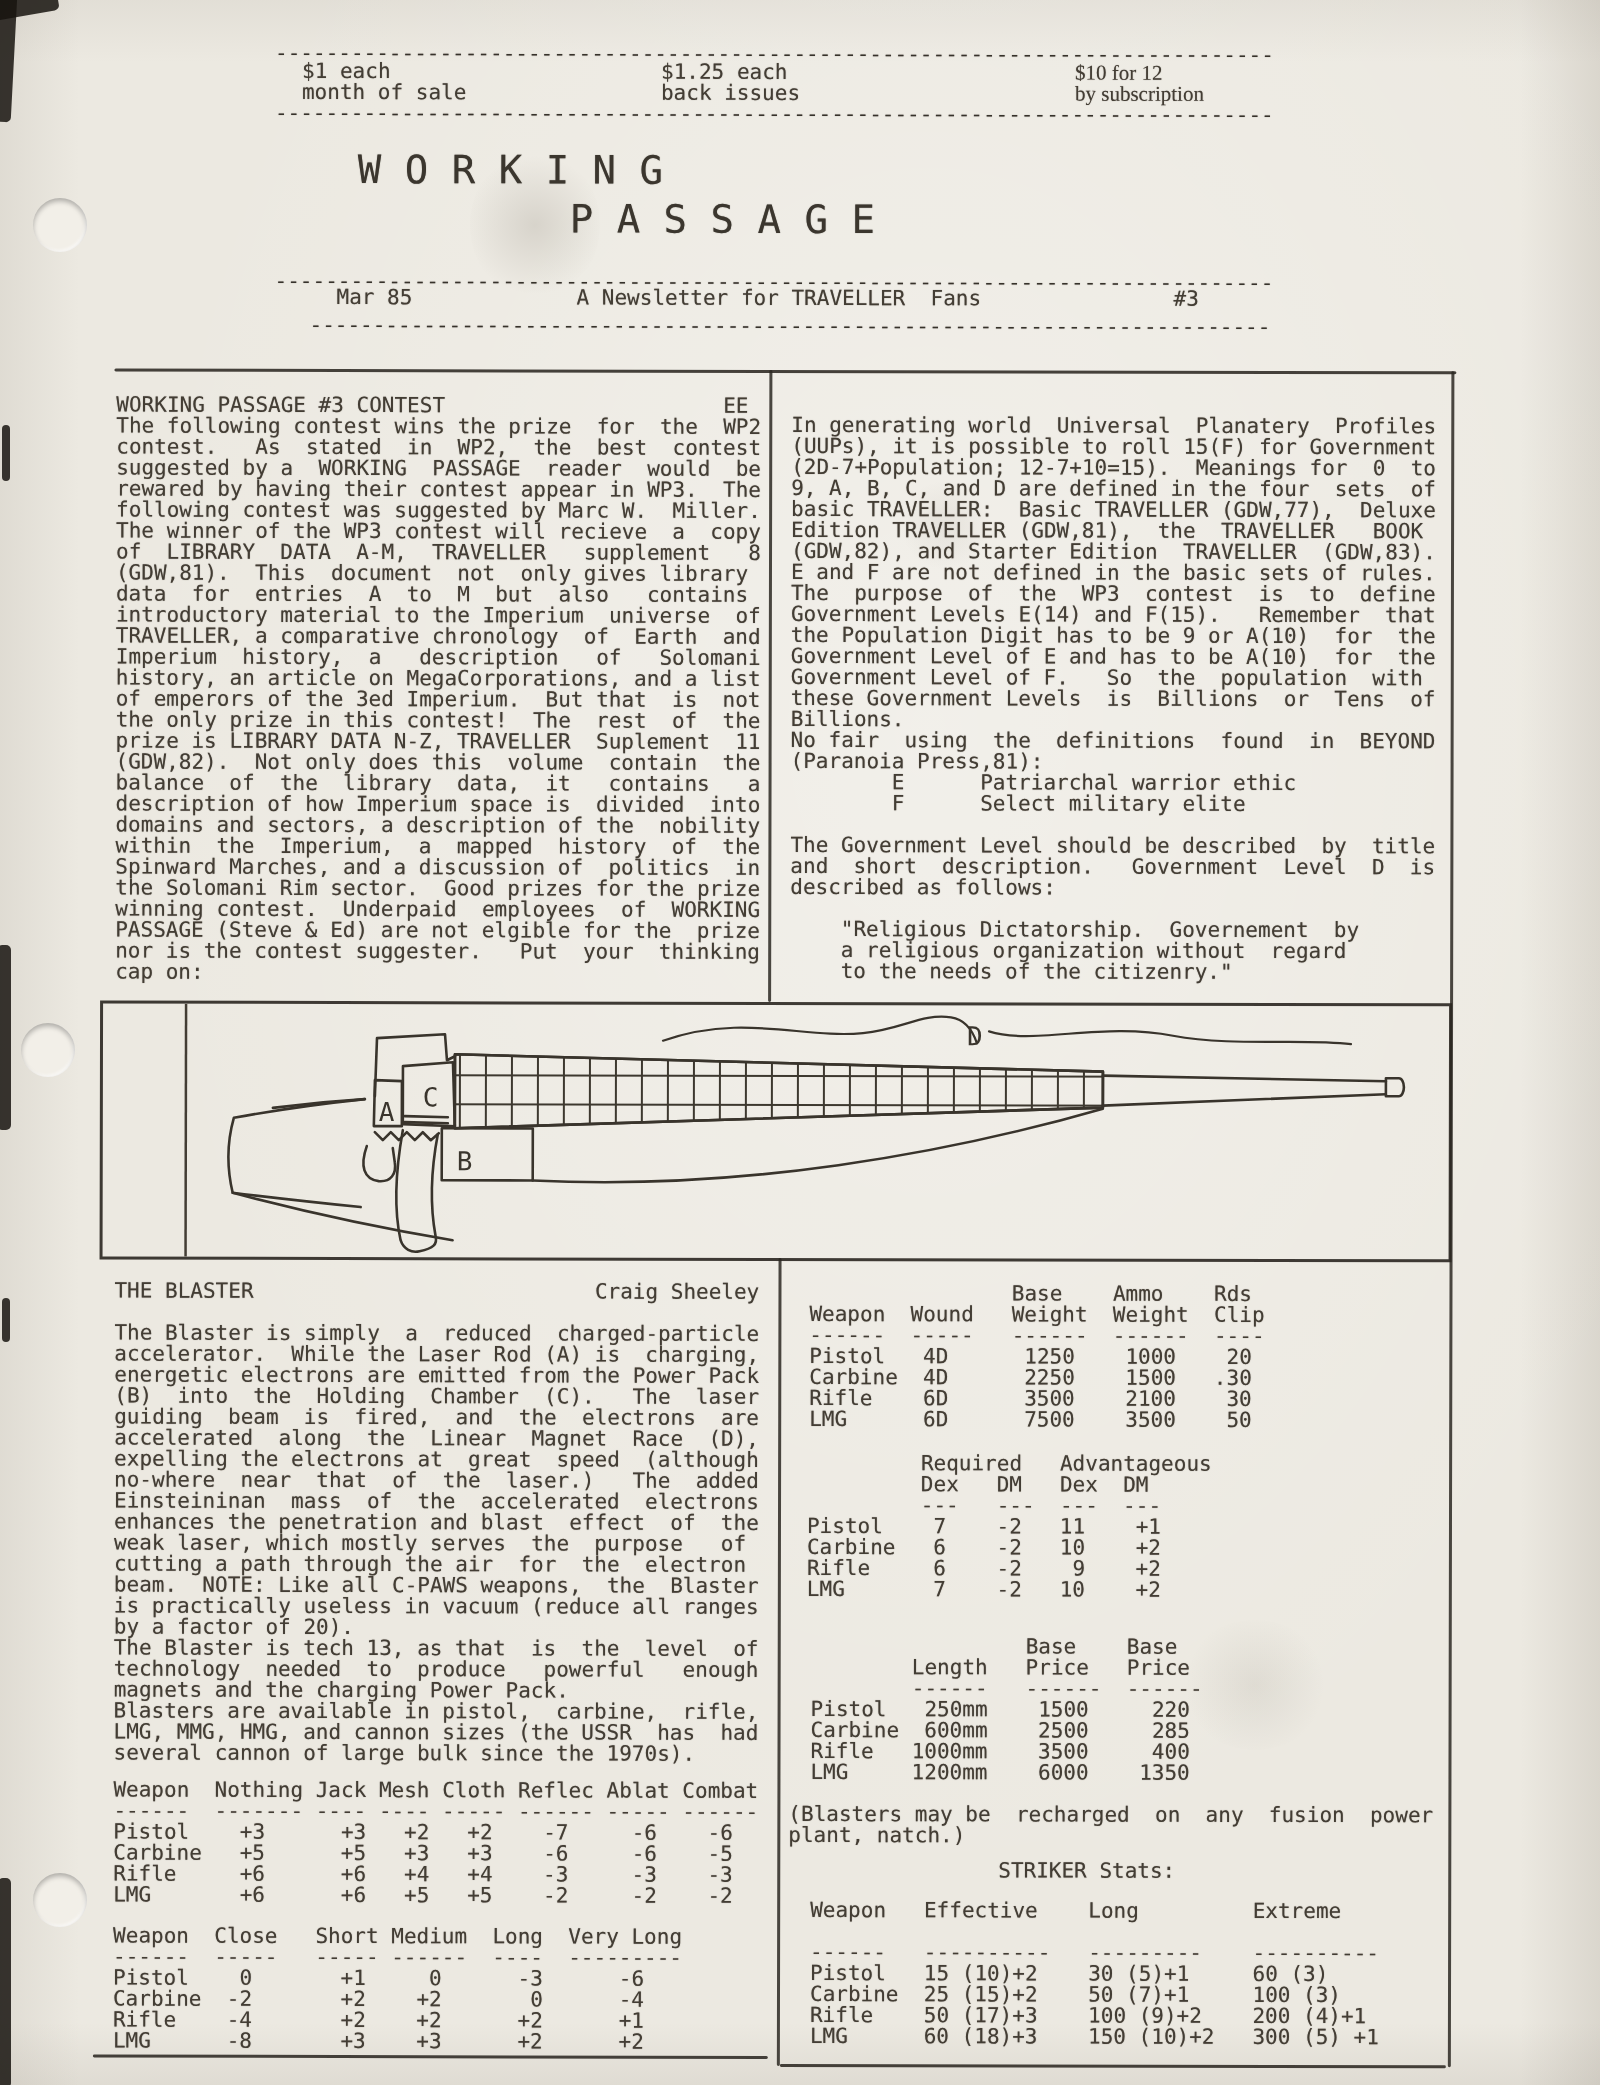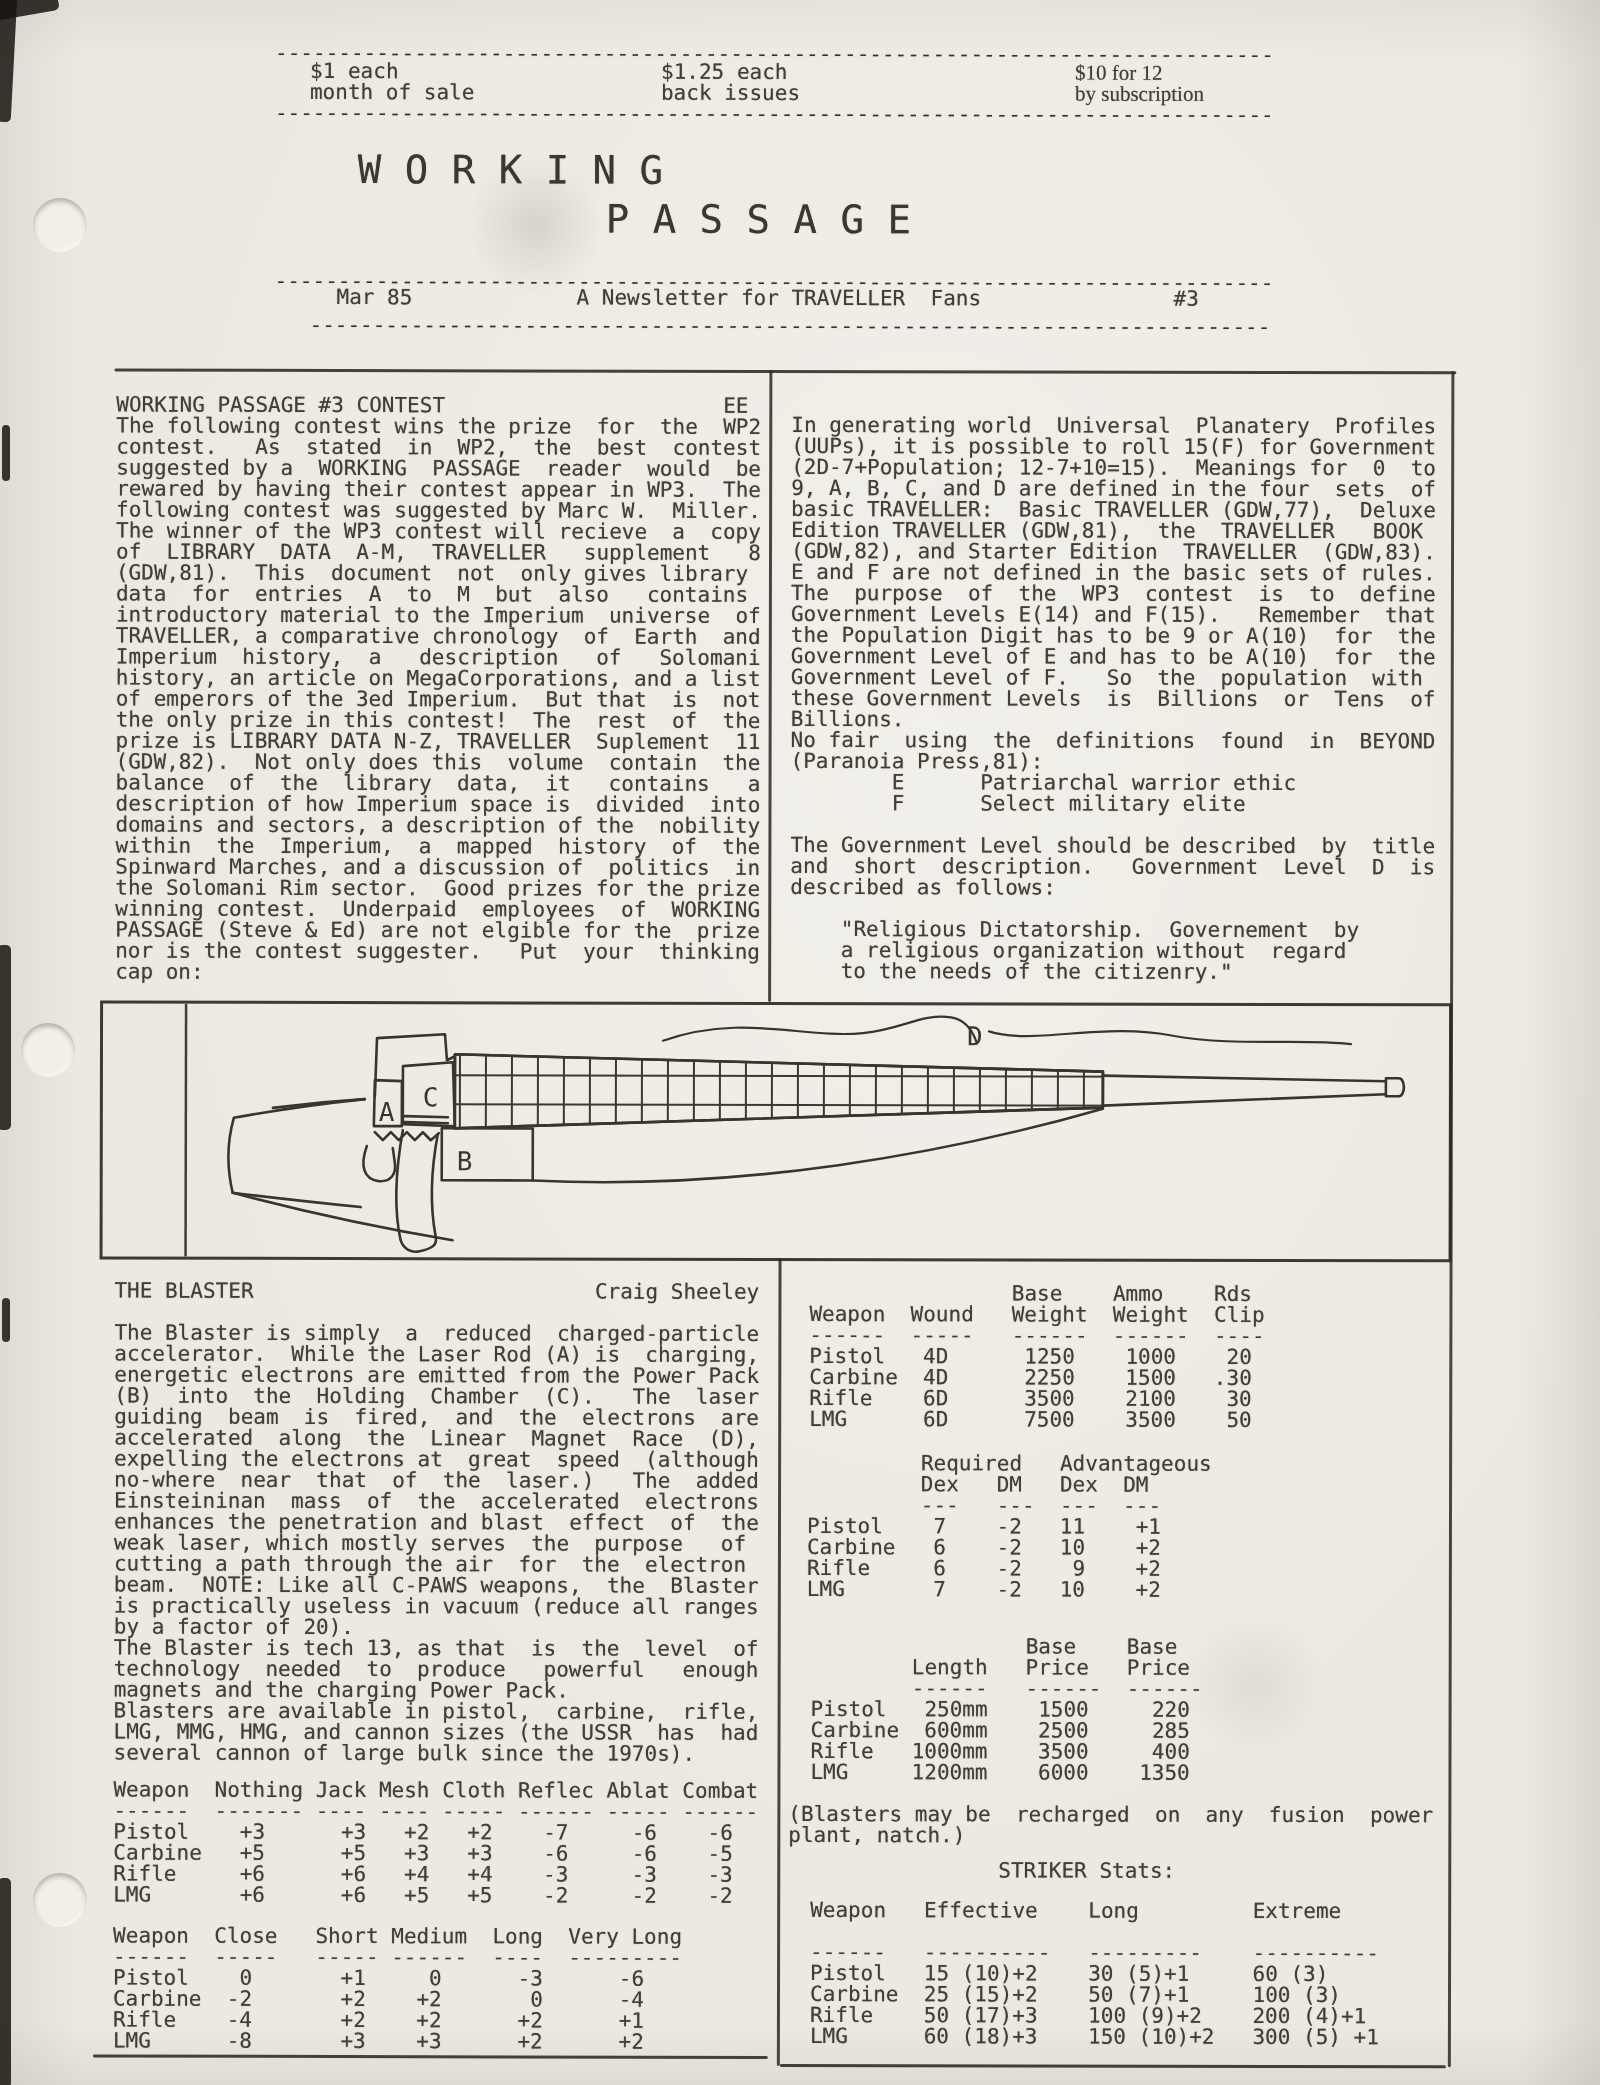--- a/index.html
+++ b/index.html
@@ -49,29 +49,29 @@
   <div class="hole" style="left:33px;top:198px;"></div>
   <div class="hole" style="left:21px;top:1023px;"></div>
   <div class="hole" style="left:33px;top:1873px;"></div>
   <div class="stain" style="left:470px;top:150px;width:130px;height:150px;"></div>
   <div class="stain" style="left:1180px;top:1620px;width:150px;height:130px;opacity:.6;"></div>
   <div class="stain" style="left:900px;top:480px;width:90px;height:90px;opacity:.5;"></div>
 
   <div class="sheet">
 
     <pre class="t rule" style="left:273px;top:44px;">-------------------------------------------------------------------------------</pre>
-    <pre class="t" style="left:308px;top:62px;">$1 each
+    <pre class="t" style="left:300px;top:62px;">$1 each
 month of sale</pre>
     <pre class="t" style="left:633px;top:62px;margin-left:26px;">$1.25 each
 back issues</pre>
     <pre class="t" style="left:1073px;top:62px;font-family:Liberation Serif, serif;">$10 for 12
 by subscription</pre>
     <pre class="t rule" style="left:273px;top:104px;">-------------------------------------------------------------------------------</pre>
     <pre class="title" style="left:356px;top:156px;">W O R K I N G</pre>
-    <pre class="title" style="left:604px;top:205px;">P A S S A G E</pre>
+    <pre class="title" style="left:568px;top:205px;">P A S S A G E</pre>
     <pre class="t rule" style="left:273px;top:272px;">-------------------------------------------------------------------------------</pre>
     <pre class="t" style="left:311px;top:288px;margin-left:24px;">Mar 85</pre>
     <pre class="t" style="left:575px;top:288px;">A Newsletter for TRAVELLER  Fans</pre>
     <pre class="t" style="left:1172px;top:288px;">#3</pre>
     <pre class="t rule" style="left:308px;top:316px;">----------------------------------------------------------------------------</pre>
 
     <div class="hline" style="left:113px;top:370px;width:1342px;"></div>
     <div class="vline" style="left:1450px;top:370px;height:1696px;"></div>
     <div class="vline" style="left:768px;top:370px;height:632px;"></div>
     <div class="vline" style="left:779px;top:1258px;height:808px;"></div>

